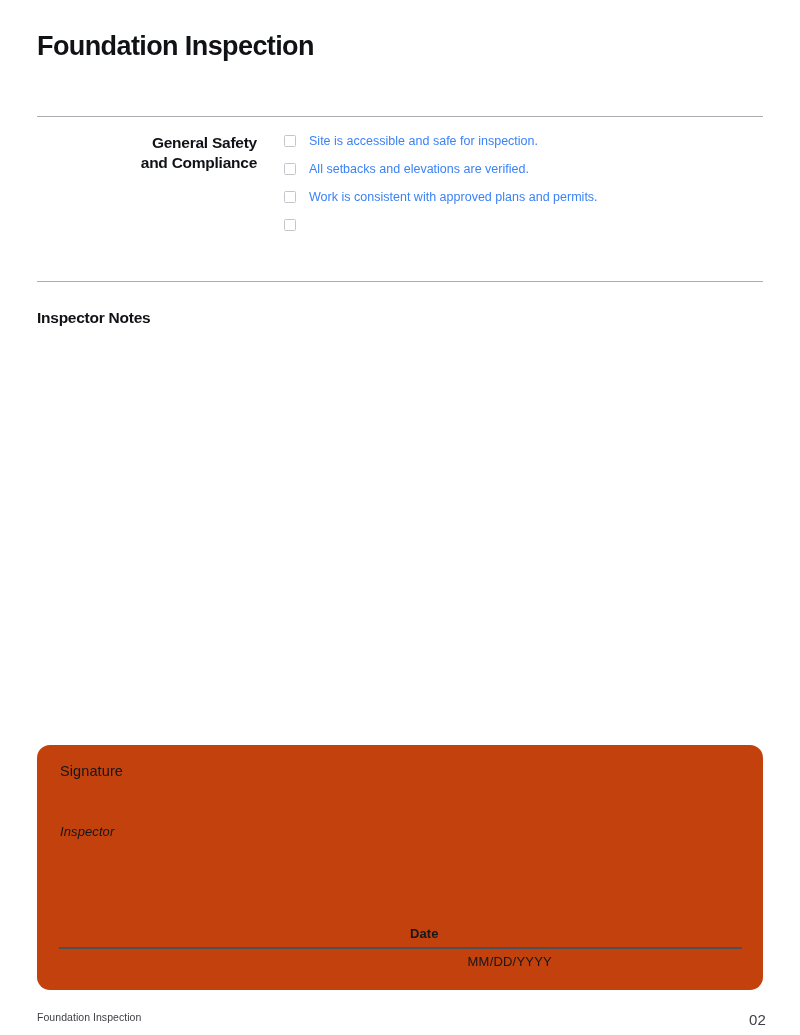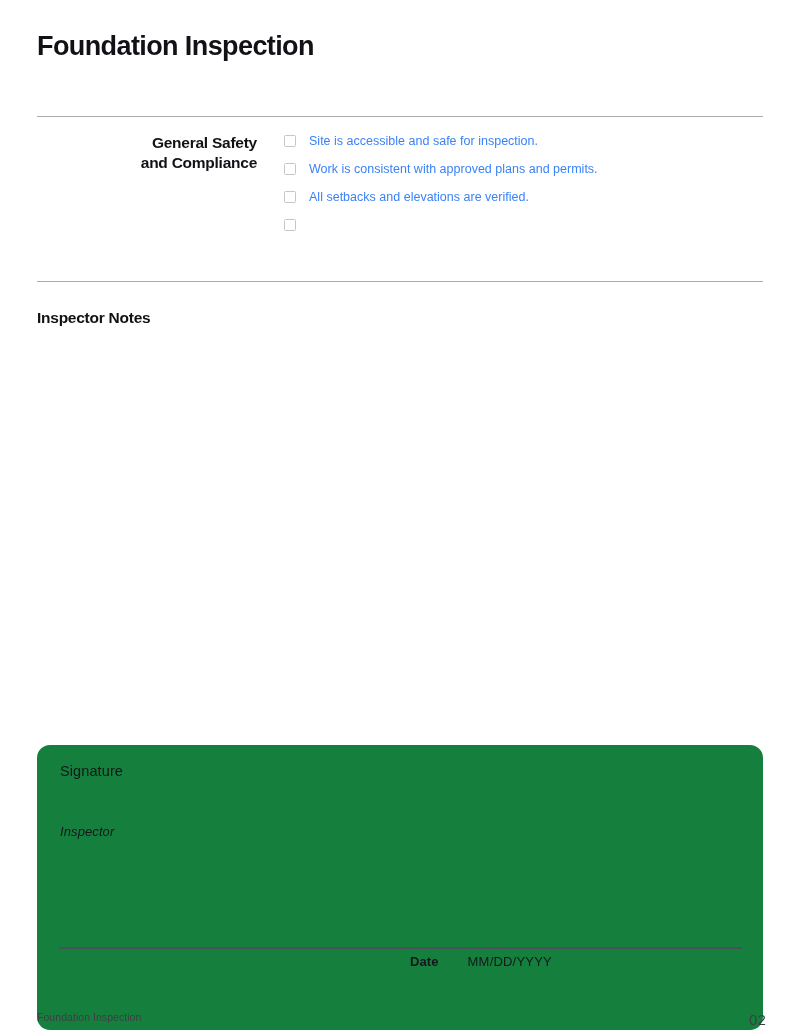--- a/index.html
+++ b/index.html
@@ -98,22 +98,22 @@
     height: 395px;
     background: transparent;
   }
 
   
   .signature-card {
     position: absolute;
     left: 37px;
     top: 745px;
     width: 726px;
-    height: 285px;
-    background: #15803d;
+    height: 245px;
+    background: #c2410c;
     border-radius: 13px;
     box-sizing: border-box;
   }
   .sig-title {
     position: absolute;
     left: 23px;
     top: 18px;
     font-size: 14.5px;
     font-weight: 400;
     color: #15171b;
@@ -137,21 +137,21 @@
     width: 683px;
     height: 1.5px;
     background: #4b505a;
   }
 
   .date-block {
     position: absolute;
     left: 373px;
     top: 181px;
     display: flex;
-    align-items: flex-end;
+    align-items: flex-start;
   }
   .date-label {
     font-size: 13px;
     font-weight: 700;
     color: #15171b;
     letter-spacing: 0.1px;
   }
   .date-value {
     margin-left: 29px;
     font-size: 13px;
@@ -195,26 +195,26 @@
 
   <div class="checklist">
 
     <div class="check-row">
       <span class="checkbox"></span>
       <span class="check-label">Site is accessible and safe for inspection.</span>
     </div>
 
     <div class="check-row">
       <span class="checkbox"></span>
+      <span class="check-label">All setbacks and elevations are verified.</span>
+    </div>
+
+    <div class="check-row">
+      <span class="checkbox"></span>
       <span class="check-label">Work is consistent with approved plans and permits.</span>
-    </div>
-
-    <div class="check-row">
-      <span class="checkbox"></span>
-      <span class="check-label">All setbacks and elevations are verified.</span>
     </div>
 
     <div class="check-row">
       <span class="checkbox"></span>
     </div>
 
   </div>
 
   <div class="divider divider-middle"></div>
 

